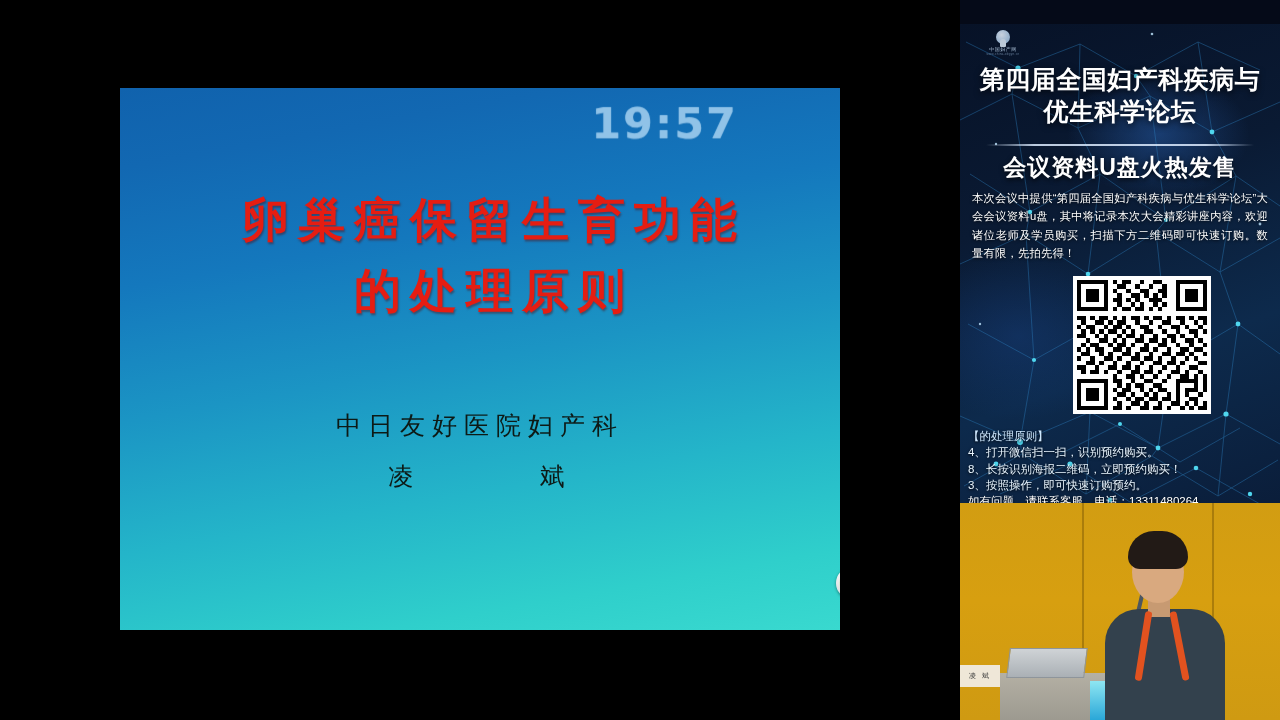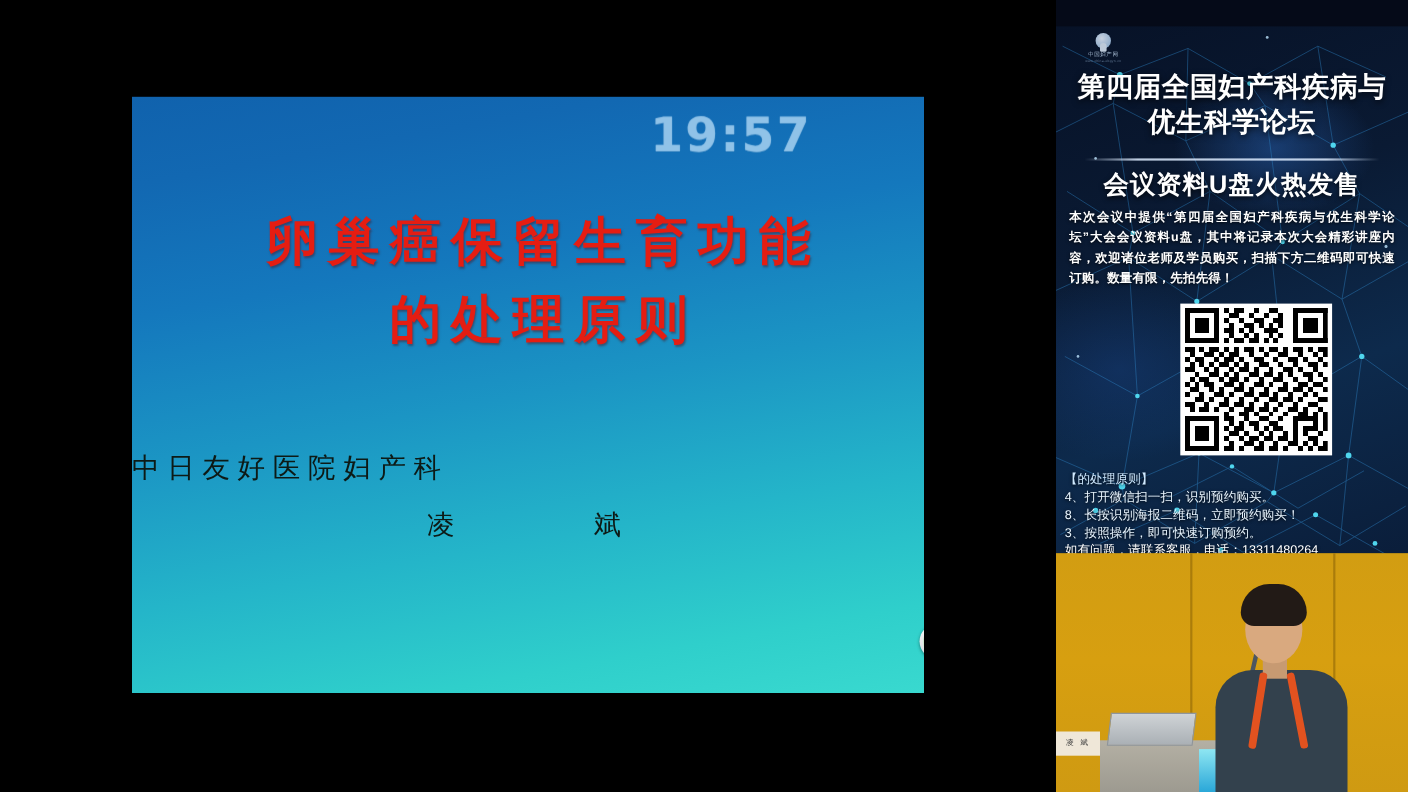--- a/index.html
+++ b/index.html
@@ -24,21 +24,21 @@
           font-family:"DejaVu Sans",sans-serif; }
 
   #slide-title{ position:absolute; left:0; right:0; top:96px;
                 text-align:center; color:#e51d12;
                 font-family:"DejaVu Serif","Liberation Serif",serif;
                 font-weight:700; font-size:47px; line-height:1.52;
                 letter-spacing:9px;
                 text-shadow:1px 2px 2px rgba(90,0,0,.40);
                 white-space:pre-line;padding-left:28px; }
 
-  #slide-org{ position:absolute; left:0; right:0; top:321px; text-align:left;
+  #slide-org{ position:absolute; left:0; right:0; top:321px; text-align:center;
               color:#0d1a16; font-size:25px; letter-spacing:7px;
               font-family:"DejaVu Serif","Liberation Serif",serif; }
   #slide-presenter{ position:absolute; left:0; right:0; top:372px; text-align:center;
               color:#0d1a16; font-size:25px; letter-spacing:7px;
               font-family:"DejaVu Serif","Liberation Serif",serif;
               white-space:pre; }
 
   
   #netwidget{ position:absolute; left:716px; top:479px; width:88px; height:32px;
               border-radius:16px;
@@ -84,21 +84,21 @@
   #divider{ position:absolute; left:26px; right:26px; top:120px; height:2px;
          background:linear-gradient(90deg,rgba(255,255,255,0) 0%,
                     rgba(220,235,255,.85) 18%, rgba(220,235,255,.85) 82%,
                     rgba(255,255,255,0) 100%); }
 
   #poster-sub{ position:absolute; left:0; right:0; top:128px; text-align:center;
          color:#ffffff; font-weight:700; font-size:23px; letter-spacing:1px;
          text-shadow:0 2px 5px rgba(0,0,0,.8); }
 
   #poster-desc{ position:absolute; left:12px; right:12px; top:165px;
-         color:#ffffff; font-weight:700; font-size:11.3px; line-height:1.62;
+         color:#ffffff; font-weight:400; font-size:11.3px; line-height:1.62;
          text-align:justify; text-shadow:0 1px 3px rgba(0,0,0,.85);
          letter-spacing:.2px; }
 
   #qrwrap{ position:absolute; left:113px; top:252px; width:138px; height:138px;
            background:#fff; padding:4px; }
   #qrwrap canvas, #qrwrap svg{ display:block; }
 
   #howto{ position:absolute; left:8px; right:6px; top:404px;
           color:#eaf6ff; font-size:11.5px; line-height:1.42;
           text-shadow:0 1px 3px rgba(0,0,0,.9); }

